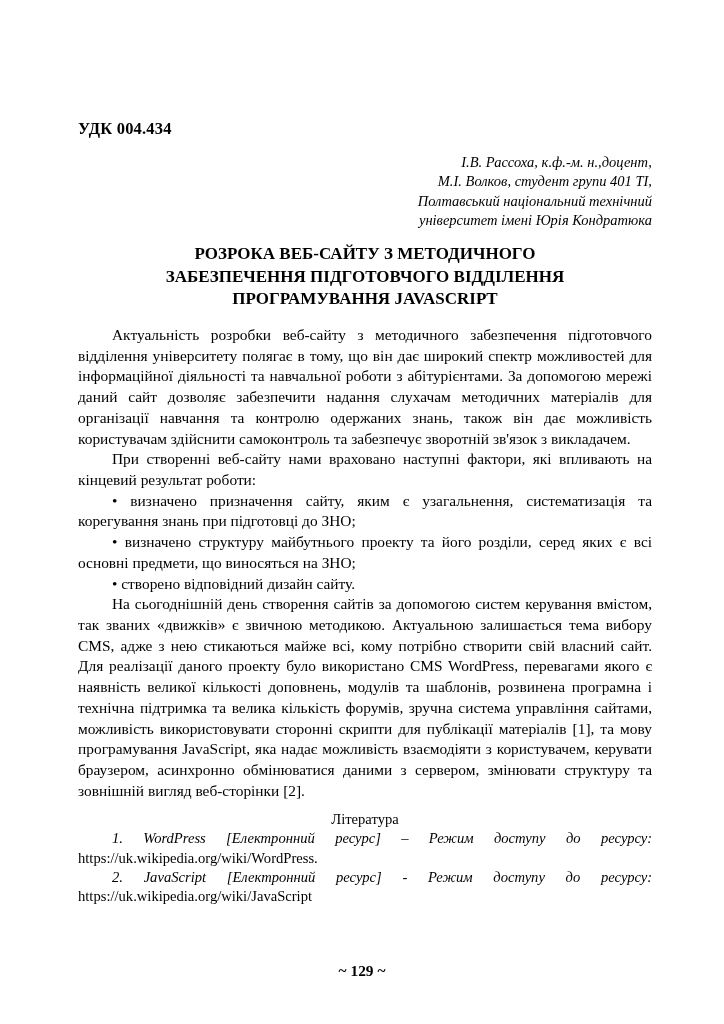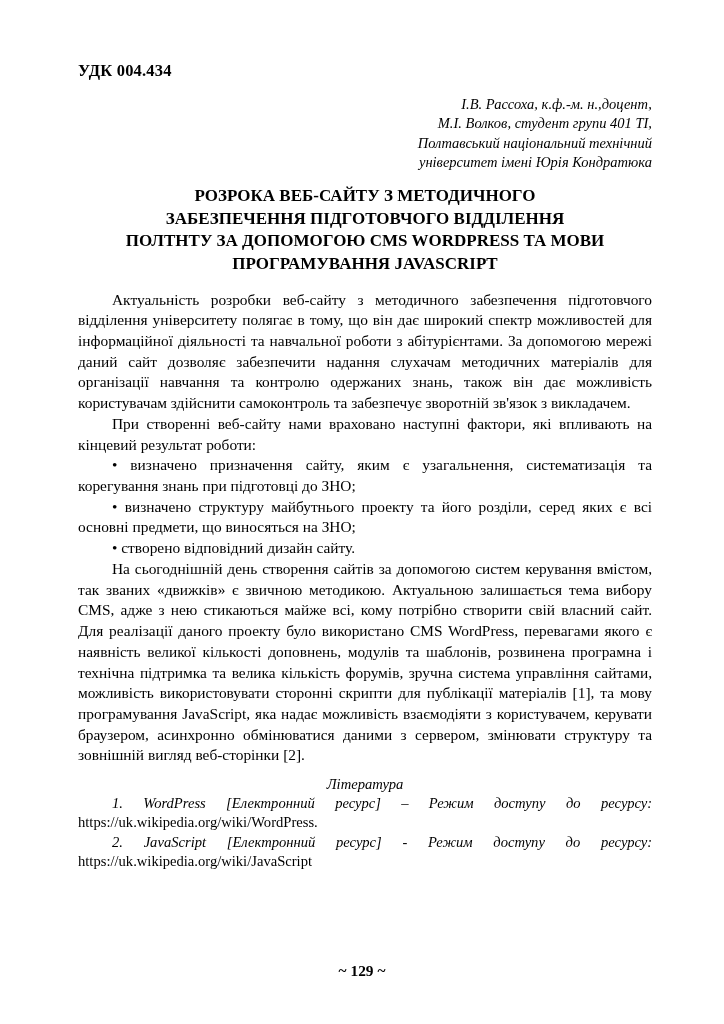--- a/index.html
+++ b/index.html
@@ -11,21 +11,21 @@
     height: 1024px;
     background: #ffffff;
     font-family: "Liberation Serif", serif;
     color: #000000;
   }
   .page {
     position: relative;
     width: 724px;
     height: 1024px;
     box-sizing: border-box;
-    padding: 61px 72px 30px 78px;
+    padding: 119px 72px 30px 78px;
   }
   .udk {
     font-size: 16.5px;
     font-weight: bold;
     letter-spacing: 0.2px;
     margin: 0 0 14px 0;
   }
   .authors {
     text-align: right;
     font-style: italic;
@@ -58,21 +58,20 @@
   }
   p.bullet {
     margin: 0;
     text-align: justify;
     font-size: 15.4px;
     line-height: 1.345;
     text-indent: 34px;
   }
   .lit-head {
     text-align: center;
-    font-style: italic;
     font-size: 14.6px;
     margin: 10px 0 1px 0;
   }
   p.ref {
     margin: 0;
     text-align: justify;
     font-size: 14.6px;
     line-height: 1.32;
     text-indent: 34px;
   }
@@ -99,21 +98,20 @@
   <div class="authors">
     <div>І.В. Рассоха, к.ф.-м. н.,доцент,</div>
     <div>М.І. Волков, студент групи 401 ТІ,</div>
     <div>Полтавський національний технічний</div>
     <div>університет імені Юрія Кондратюка</div>
   </div>
 
   <div class="title">
     <div>РОЗРОКА ВЕБ-САЙТУ З МЕТОДИЧНОГО</div>
     <div>ЗАБЕЗПЕЧЕННЯ ПІДГОТОВЧОГО ВІДДІЛЕННЯ</div>
-    <div>ПОЛТНТУ ЗА ДОПОМОГОЮ CMS WORDPRESS ТА МОВИ</div>
     <div>ПРОГРАМУВАННЯ JAVASCRIPT</div>
   </div>
 
   <p class="body">Актуальність розробки веб-сайту з методичного забезпечення підготовчого відділення університету полягає в тому, що він дає широкий спектр можливостей для інформаційної діяльності та навчальної роботи з абітурієнтами. За допомогою мережі даний сайт дозволяє забезпечити надання слухачам методичних матеріалів для організації навчання та контролю одержаних знань, також він дає можливість користувачам здійснити самоконтроль та забезпечує зворотній зв'язок з викладачем.</p>
   <p class="body">При створенні веб-сайту нами враховано наступні фактори, які впливають на кінцевий результат роботи:</p>
   <p class="bullet">• визначено призначення сайту, яким є узагальнення, систематизація та корегування знань при підготовці до ЗНО;</p>
   <p class="bullet">• визначено структуру майбутнього проекту та його розділи, серед яких є всі основні предмети, що виносяться на ЗНО;</p>
   <p class="bullet">• створено відповідний дизайн сайту.</p>
   <p class="body">На сьогоднішній день створення сайтів за допомогою систем керування вмістом, так званих «движків» є звичною методикою. Актуальною залишається тема вибору CMS, адже з нею стикаються майже всі, кому потрібно створити свій власний сайт. Для реалізації даного проекту було використано CMS WordPress, перевагами якого є наявність великої кількості доповнень, модулів та шаблонів, розвинена програмна і технічна підтримка та велика кількість форумів, зручна система управління сайтами, можливість використовувати сторонні скрипти для публікації матеріалів [1], та мову програмування JavaScript, яка надає можливість взаємодіяти з користувачем, керувати браузером, асинхронно обмінюватися даними з сервером, змінювати структуру та зовнішній вигляд веб-сторінки [2].</p>
 

